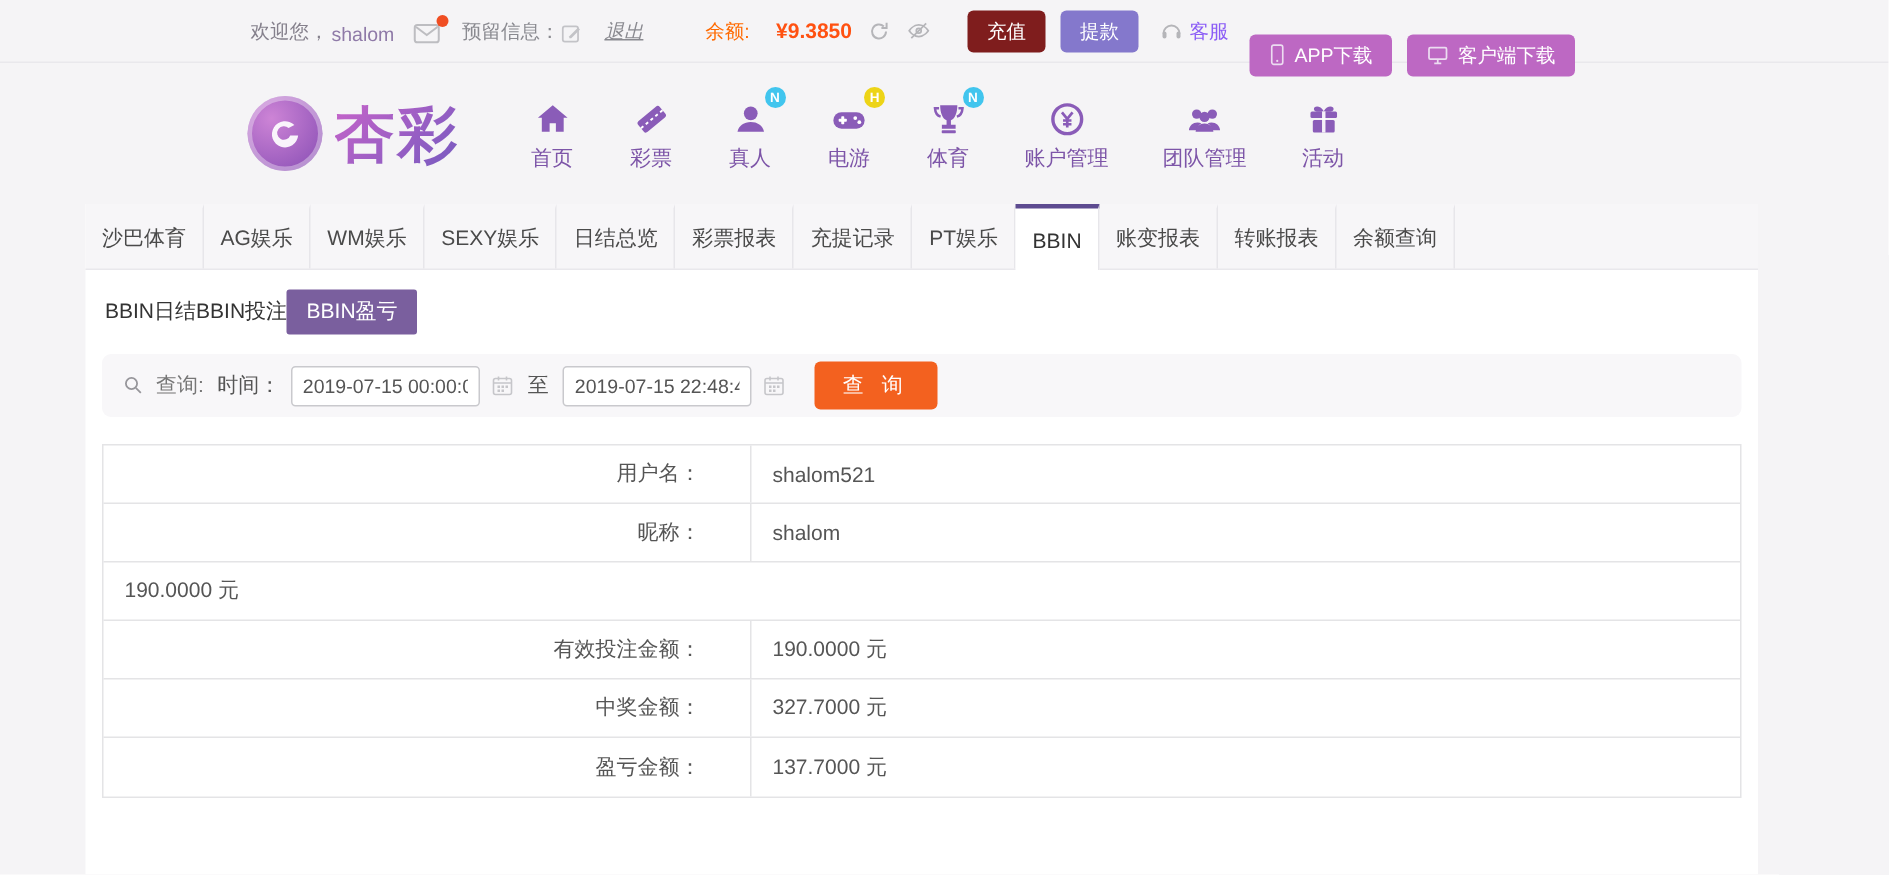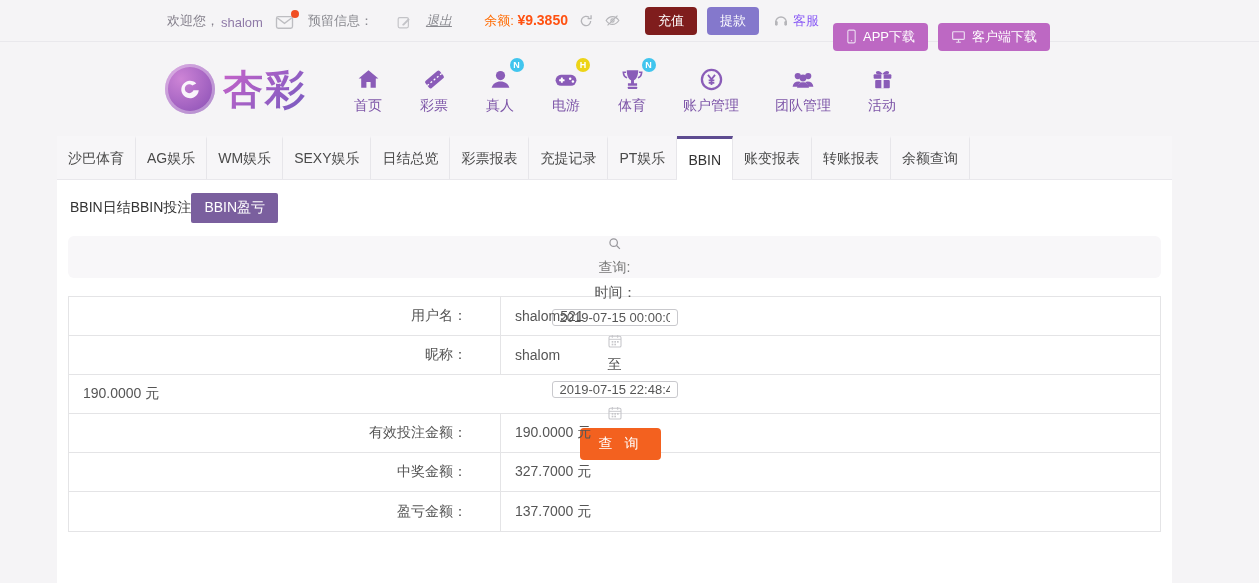--- a/index.html
+++ b/index.html
@@ -7,26 +7,26 @@
   body { background:#f5f4f6; font-family:"Liberation Sans","DejaVu Sans",sans-serif; color:#555; }
 
   
   .topbar { height:42px; display:flex; align-items:center; padding-left:167px; padding-right:209px;
             border-bottom:1px solid #e9e8ec; font-size:13px; color:#8a8a90; }
   .topbar .grp { display:flex; align-items:flex-end; }
   .tb-welcome { color:#85808c; }
   .tb-user { color:#8f7aa8; margin-left:2px; }
   .mail-wrap { position:relative; margin:0 14px 0 12px; display:inline-flex; cursor:pointer; }
   .mail-dot { position:absolute; top:-4px; right:-5px; width:8px; height:8px; border-radius:50%; background:#f04e23; }
-  .tb-reserved { margin-right:23px; }
+  .tb-reserved { margin-right:0; }
   .edit-wrap { display:inline-flex; margin-right:14px; cursor:pointer; }
   .tb-logout { font-style:italic; text-decoration:underline; color:#8a8a90; cursor:pointer; }
   .tb-right { margin-left:auto; display:flex; align-items:center; gap:10px; }
   .balance-label { color:#ff6a00; font-size:13px; }
-  .balance-value { color:#ff5111; font-weight:bold; font-size:14px; margin-left:0; }
+  .balance-value { color:#ff5111; font-weight:bold; font-size:14px; margin-left:14px; }
   .icon-btn { display:inline-flex; align-items:center; cursor:pointer; }
   .pill { border:none; border-radius:4px; color:#fff; font-size:13px; padding:5px 13px; cursor:pointer;
           display:inline-flex; align-items:center; gap:6px; font-family:inherit; }
   .pill-recharge { background:#7f1d1d; margin-left:14px; }
   .pill-withdraw { background:#8478cc; }
   .service { display:flex; align-items:center; gap:4px; color:#8b5cf6; cursor:pointer; margin:0 4px;text-align:right; }
   .pill-pink { background:#bd68c3;margin-top:32px; }
 
   
   .header { height:94px; display:flex; align-items:center; padding-left:165px; }
@@ -53,21 +53,21 @@
   .tabbar { display:flex; background:#f7f6f8; border-bottom:1px solid #e9e8ec; height:44px; }
   .tab { padding:0 11px; font-size:14px; color:#4a4a4a; border-right:1px solid #e7e6ea;
          border-top:3px solid transparent; display:flex; align-items:center; cursor:pointer; white-space:nowrap; }
   .tab.active { background:#fff; border-top-color:#5d4b90; color:#333; margin-bottom:-1px; }
 
   .subtabs { display:flex; align-items:center; padding:13px 13px 12px; }
   .subtab { font-size:14px; color:#333; cursor:pointer; padding:6px 0; }
   .subtab.active { background:#7a5f9e; color:#fff; padding:6px 13px; border-radius:2px; }
 
   .search-panel { margin:1px 11px 0; background:#f8f7f9; border-radius:6px; height:42px;
-                  display:flex; align-items:center; padding:0 13px; gap:7px;flex-direction:column; }
+                  display:flex; align-items:center; padding:0 13px; gap:7px; }
   .sp-label { font-size:14px; color:#777; }
   .sp-time { font-size:14px; color:#555; margin-left:2px; }
   .date-input { width:126px; height:27px; border:1px solid #c9c9cd; border-radius:3px; padding:0 7px;
                 font-size:13px; color:#555; background:#fff; font-family:inherit; }
   .to-label { font-size:14px; color:#555; margin:0 2px; }
   .btn-search { margin-left:12px; background:#f3611f; color:#fff; border:none; border-radius:4px;
                 font-size:14px; padding:7px 19px; letter-spacing:4px; cursor:pointer; font-family:inherit; }
 
   .report-table { margin:18px 11px 0; border:1px solid #e4e4e6; }
   .rt-row { display:flex; height:39px; border-bottom:1px solid #e4e4e6; align-items:stretch; }

